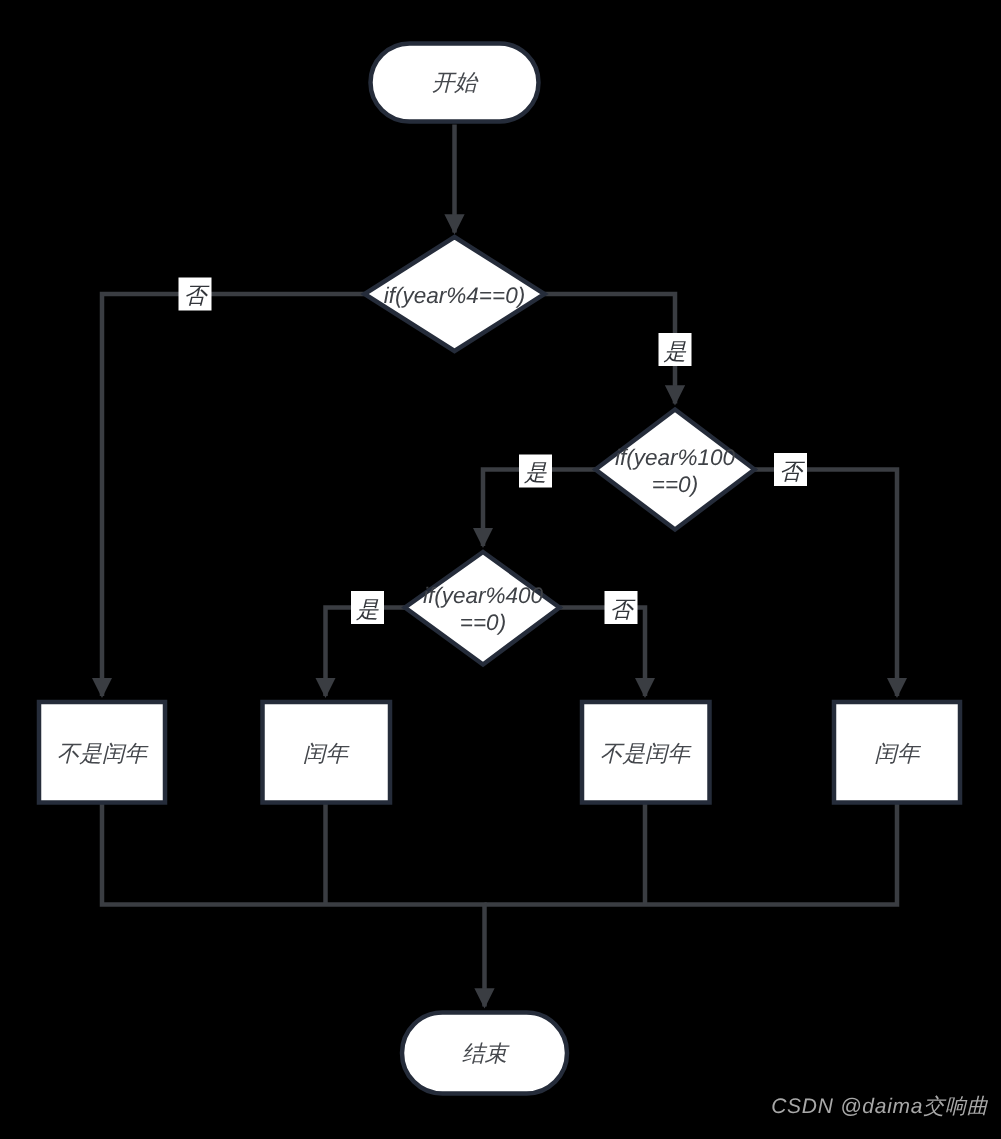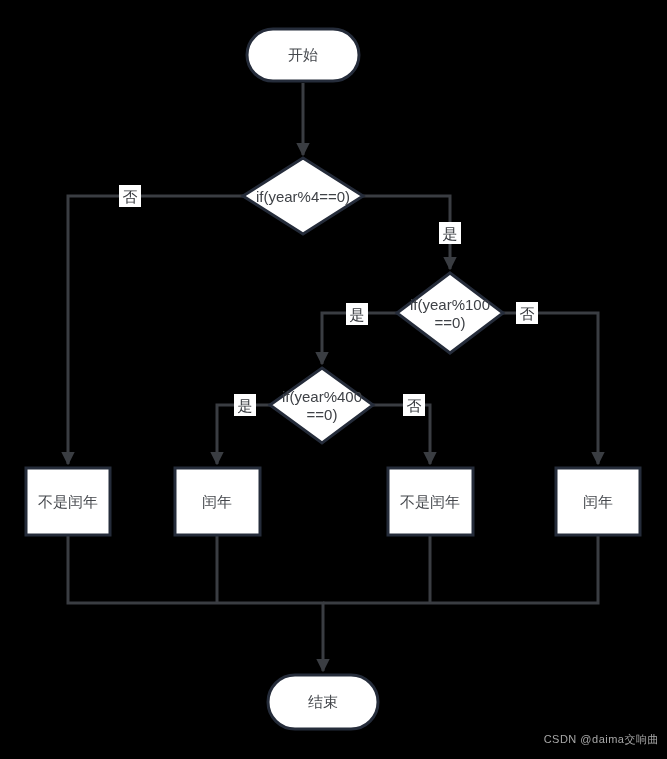--- a/index.html
+++ b/index.html
@@ -7,20 +7,21 @@
     padding: 0;
     background: #000;
   }
   .canvas {
     position: relative;
     width: 667px;
     height: 759px;
     background: #000;
     overflow: hidden;
     font-family: "Liberation Sans", sans-serif;
+    font-style: italic;
   }
   svg { display: block; }
   .edge {
     fill: none;
     stroke: #3a3d42;
     stroke-width: 3;
     stroke-linejoin: miter;
   }
   .shape {
     fill: #ffffff;
@@ -44,21 +45,21 @@
     fill: #33363b;
     font-size: 15px;
     font-family: "Liberation Sans", sans-serif;
     text-anchor: middle;
   }
   .watermark {
     position: absolute;
     right: 8px;
     bottom: 12px;
     color: #a8a8a8;
-    font-size: 11px;
+    font-size: 14px;
     letter-spacing: 0.5px;
     font-family: "Liberation Sans", sans-serif;
   }
 </style>
 </head>
 <body>
 
 <div class="canvas">
   <svg width="667" height="759" viewBox="0 0 667 759">
     <defs>

